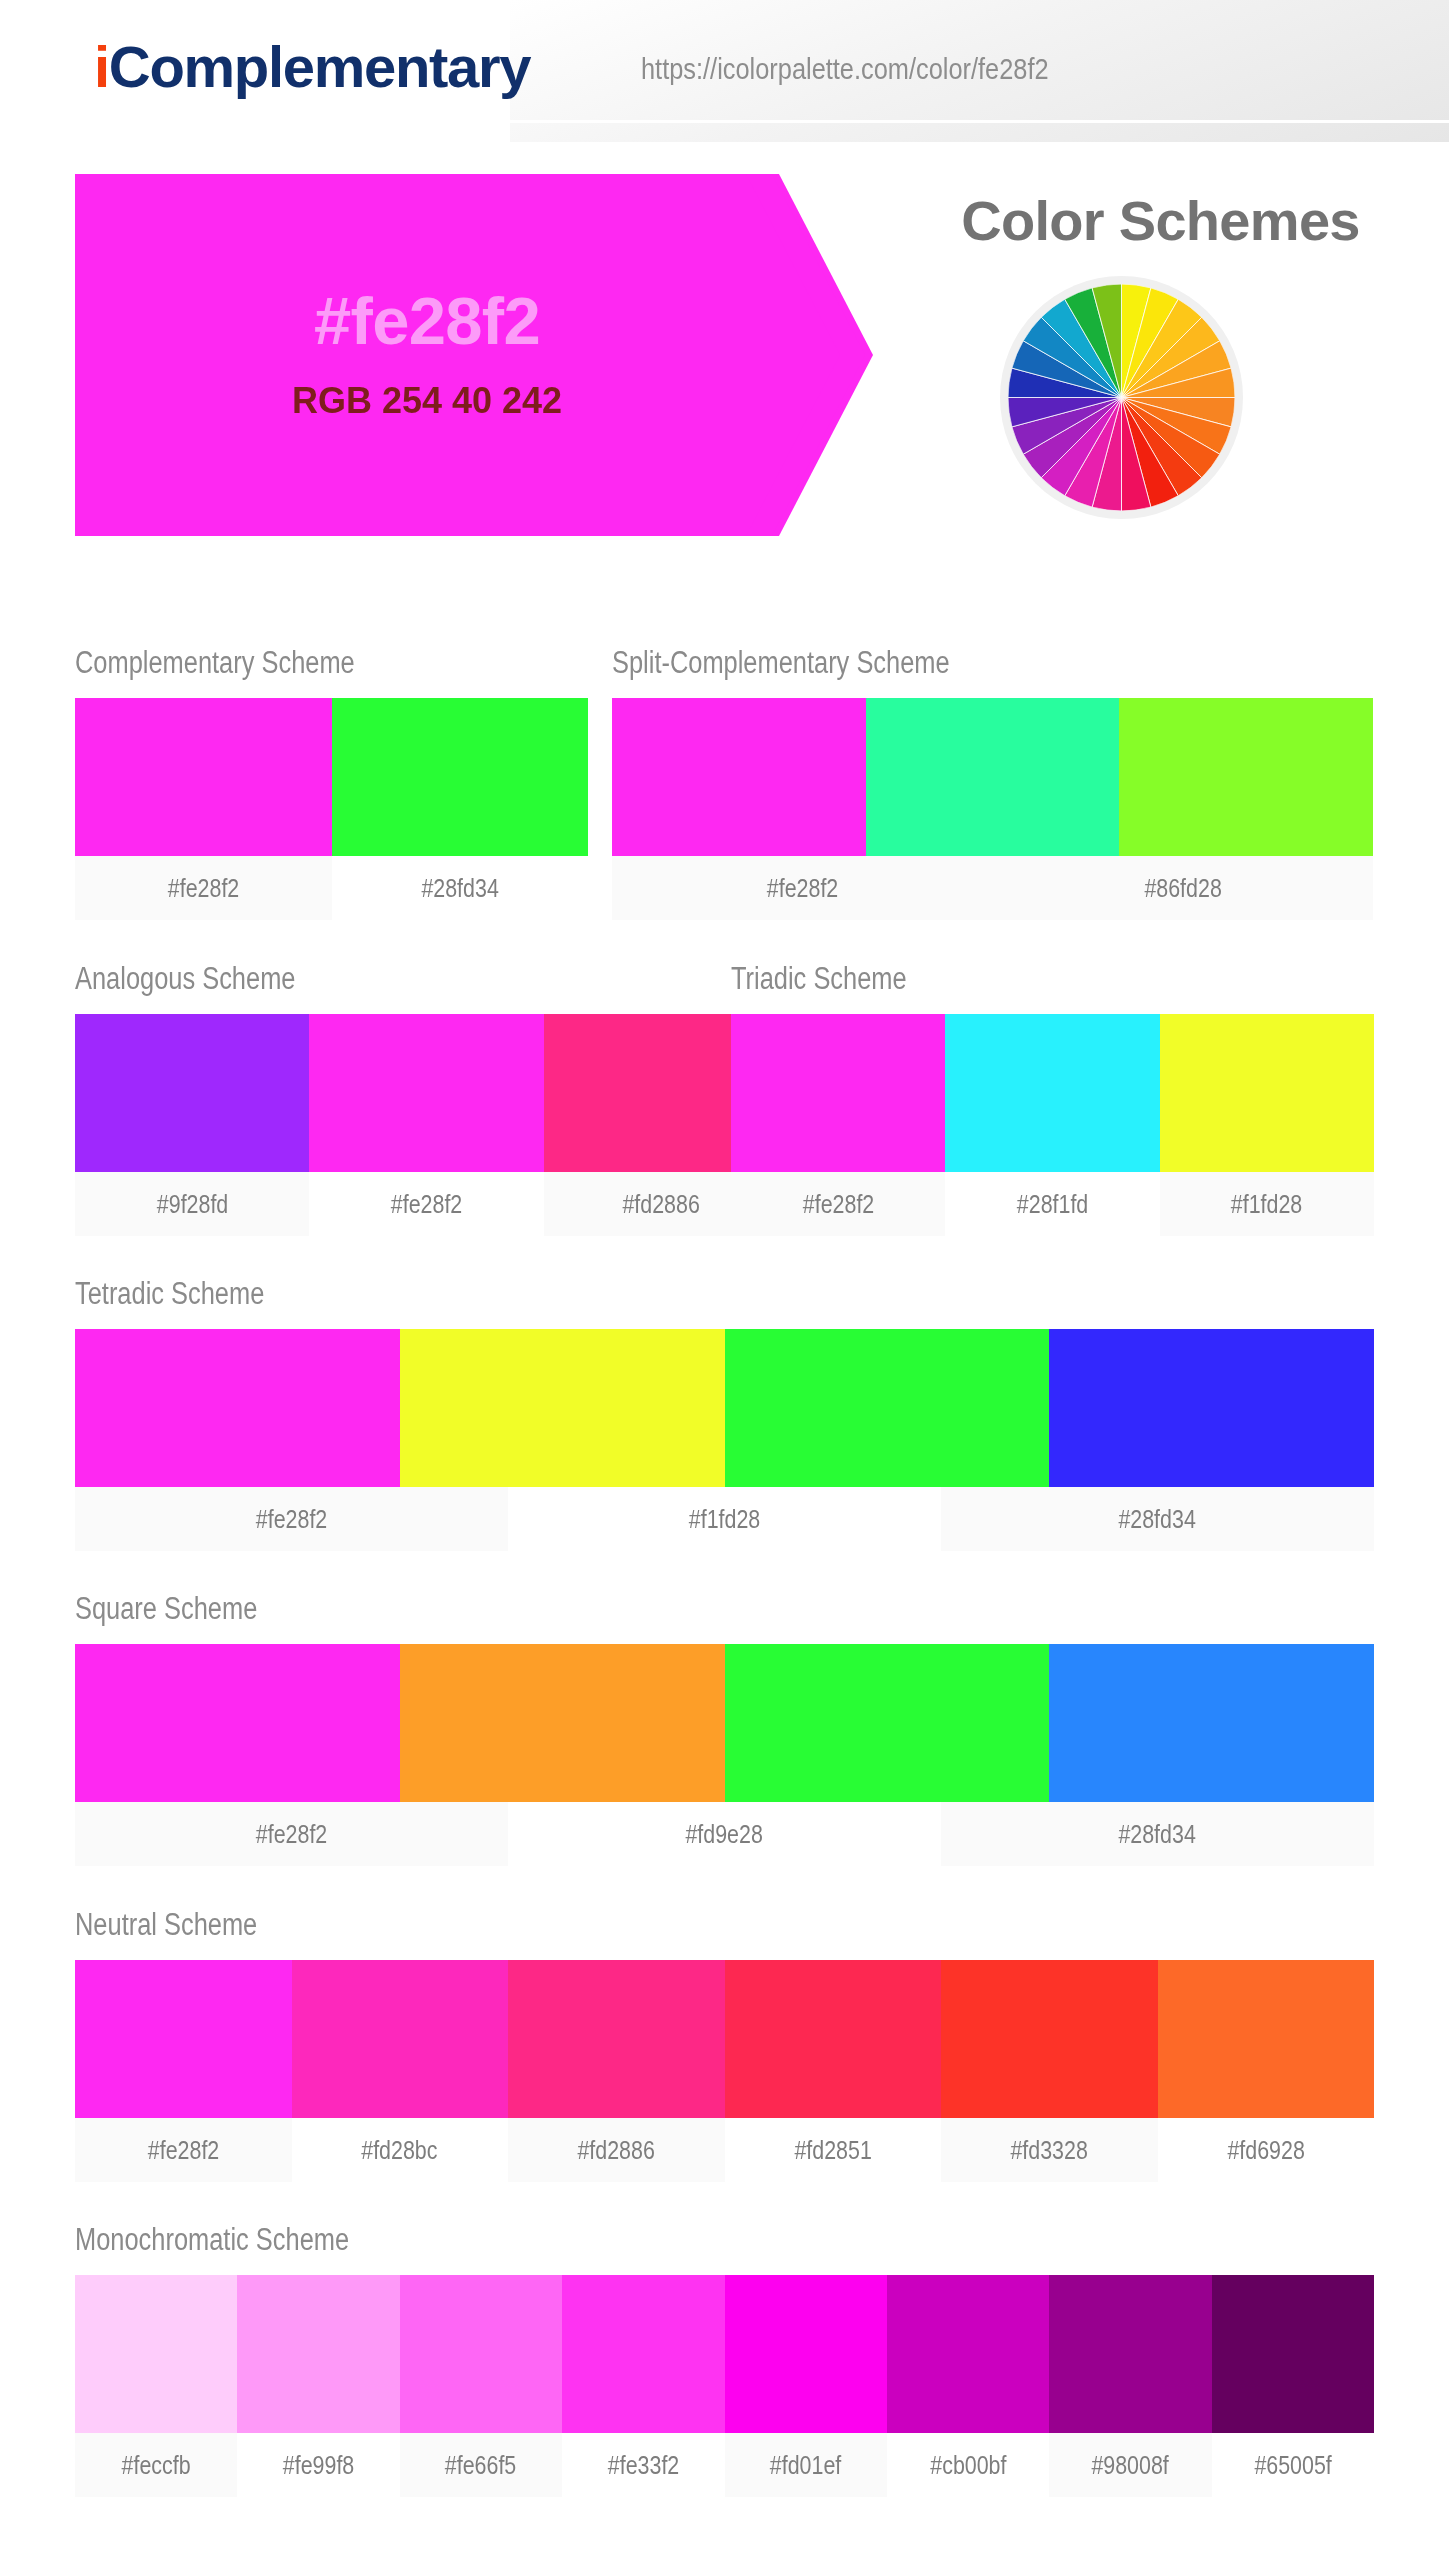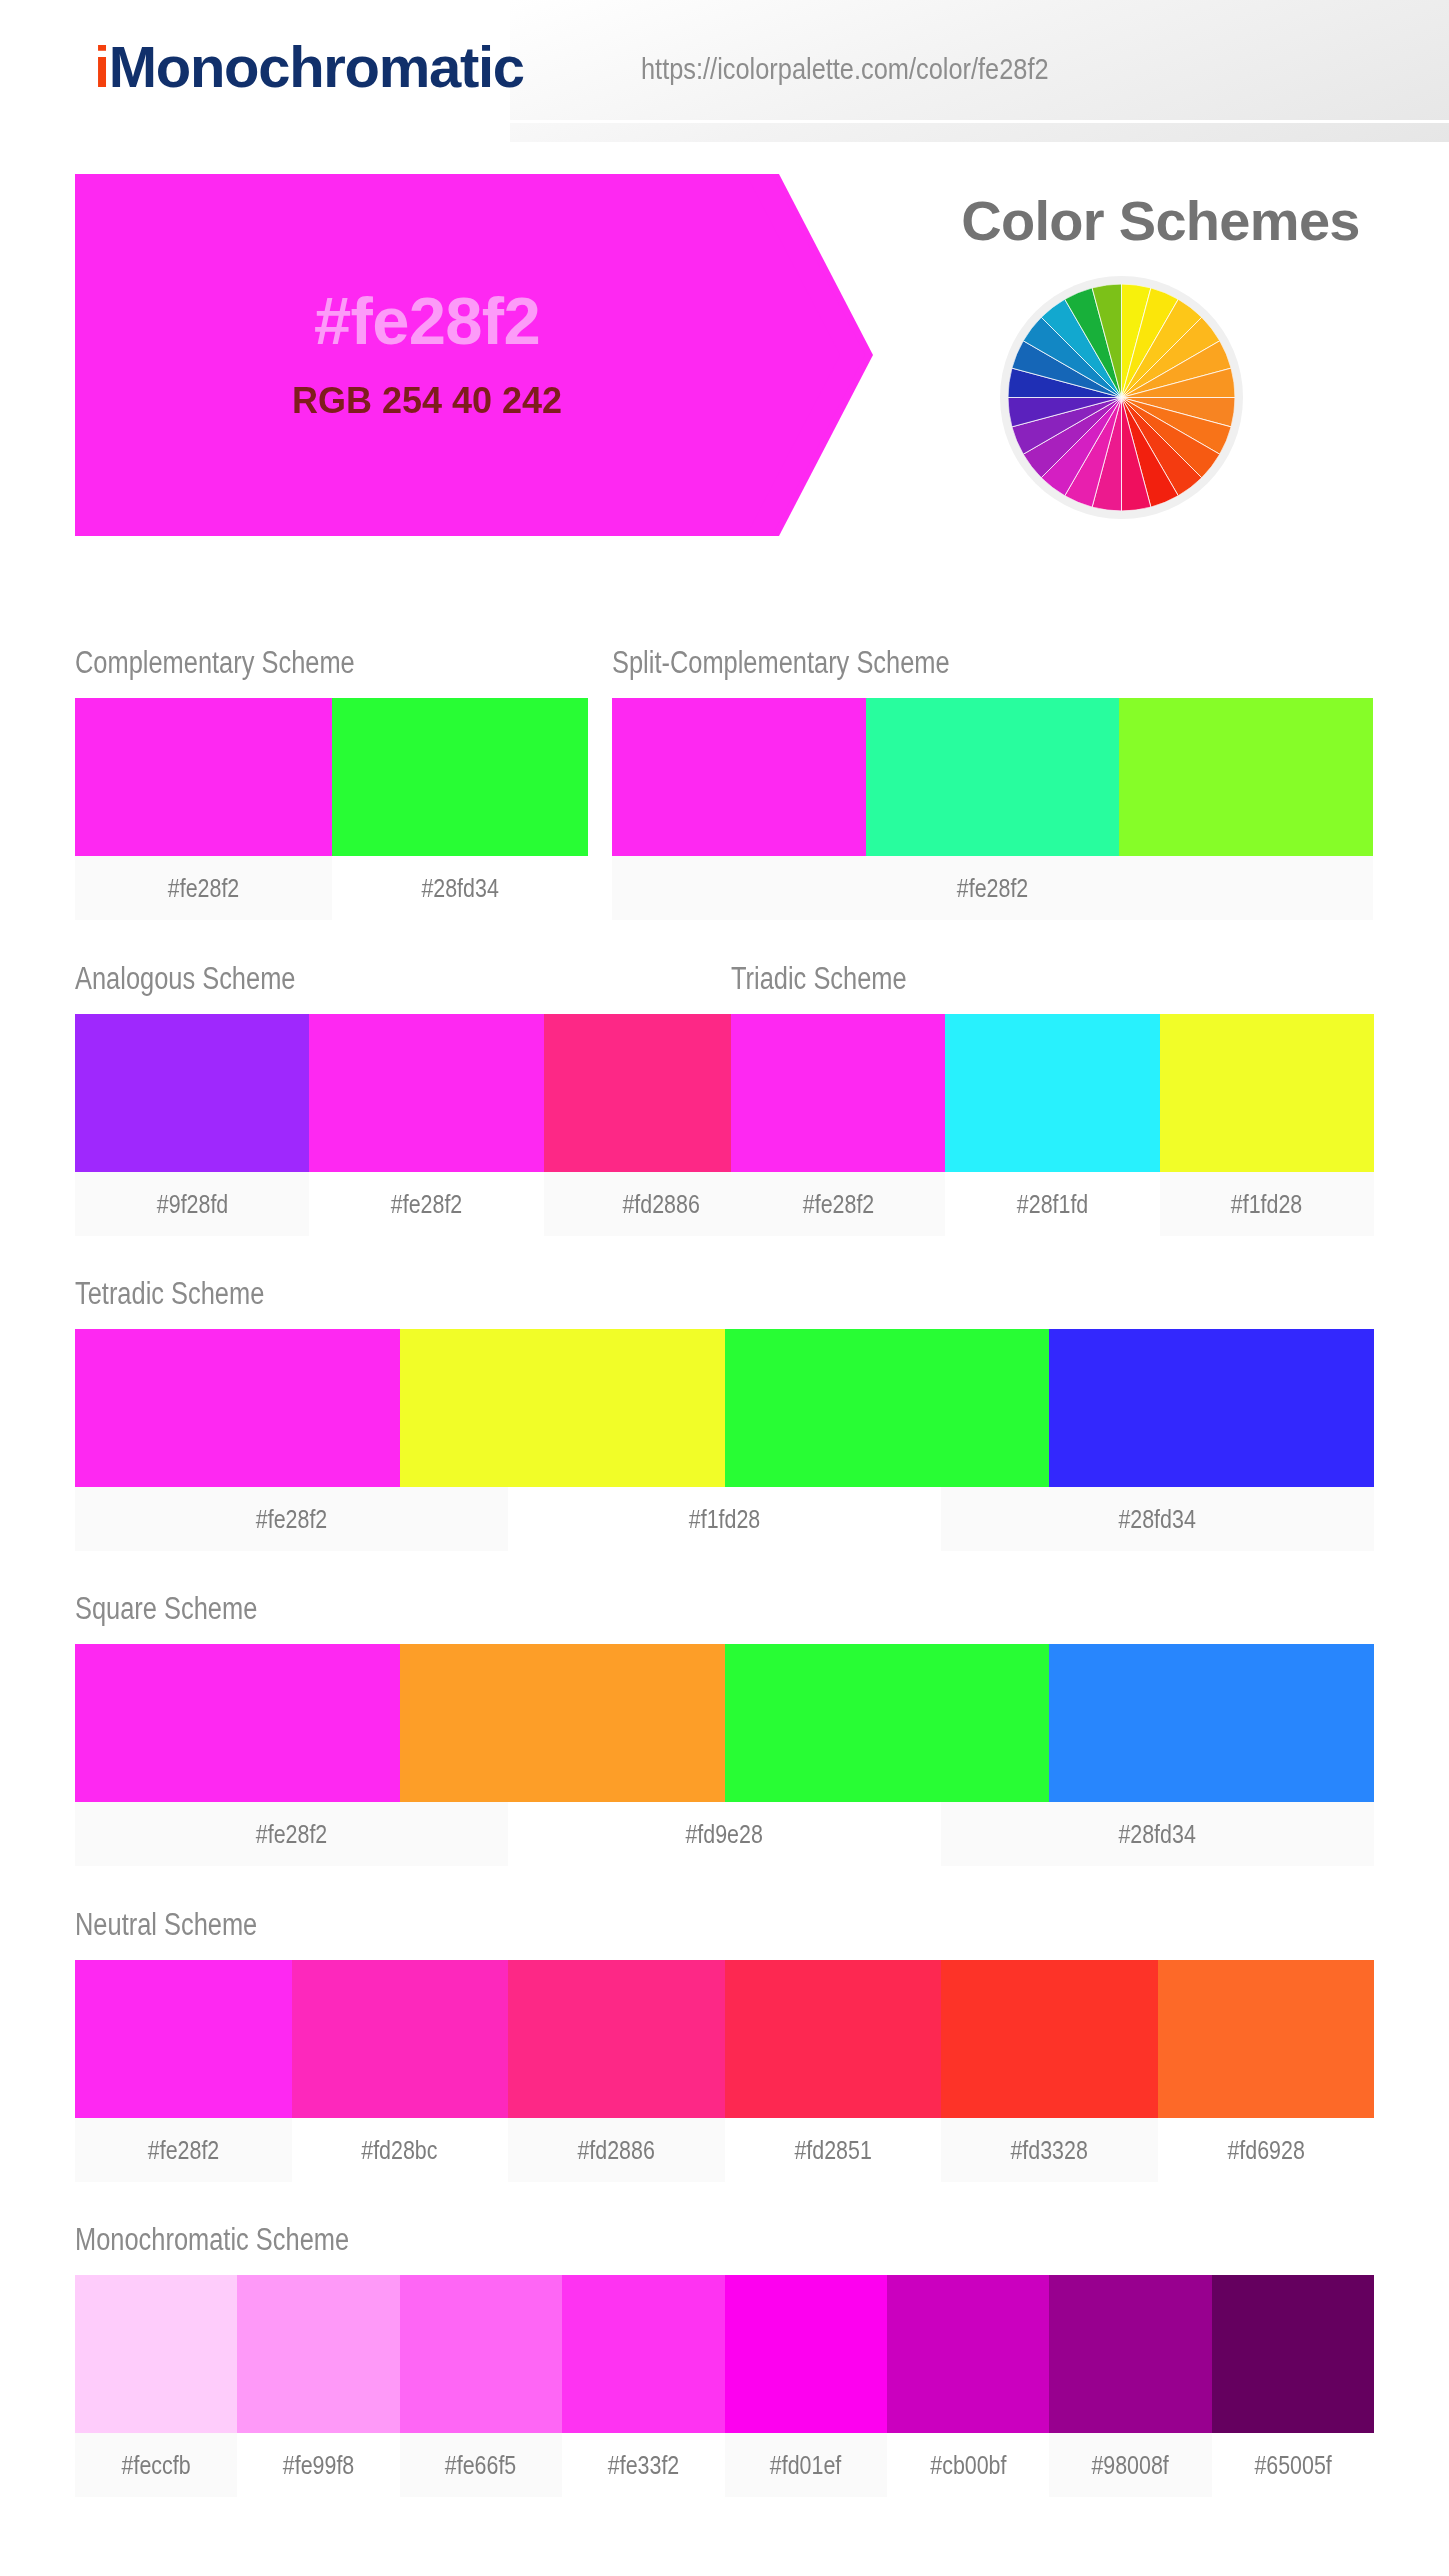--- a/index.html
+++ b/index.html
@@ -187,21 +187,21 @@
   .sec-tetradic{left:75px; top:1278px; width:1299px;}
   .sec-square{left:75px; top:1593px; width:1299px;}
   .sec-neutral{left:75px; top:1909px; width:1299px;}
   .sec-mono{left:75px; top:2224px; width:1299px;}
 </style>
 </head>
 <body>
 
 <div class="header">
   <div class="header-grad"></div>
-  <div class="brand"><span class="brand-i">i</span><span>Monochromatic</span></div>
+  <div class="brand"><span class="brand-i">i</span><span>Complementary</span></div>
   <div class="page-url">https://icolorpalette.com/color/fe28f2</div>
 </div>
 
 <div class="hero">
   <div class="hero-banner"></div>
   <div class="hero-chevron"></div>
   <div class="hero-hex">#fe28f2</div>
   <div class="hero-rgb">RGB 254 40 242</div>
 </div>
 
@@ -258,20 +258,23 @@
   <div class="scheme-title">Split-Complementary Scheme</div>
   <div class="swatch-row">
       <div class="swatch" style="background: rgb(254, 40, 242);"></div>
       <div class="swatch" style="background: rgb(40, 253, 158);"></div>
       <div class="swatch" style="background: rgb(134, 253, 40);"></div>
     </div>
   <div class="label-row">
       <div class="label-cell alt">
         <span>#fe28f2</span>
       </div>
+      <div class="label-cell alt">
+        <span>#86fd28</span>
+      </div>
     </div>
 </div>
 
 <div class="scheme sec-analog">
   <div class="scheme-title">Analogous Scheme</div>
   <div class="swatch-row">
       <div class="swatch" style="background: rgb(159, 40, 253);"></div>
       <div class="swatch" style="background: rgb(254, 40, 242);"></div>
       <div class="swatch" style="background: rgb(253, 40, 134);"></div>
     </div>

